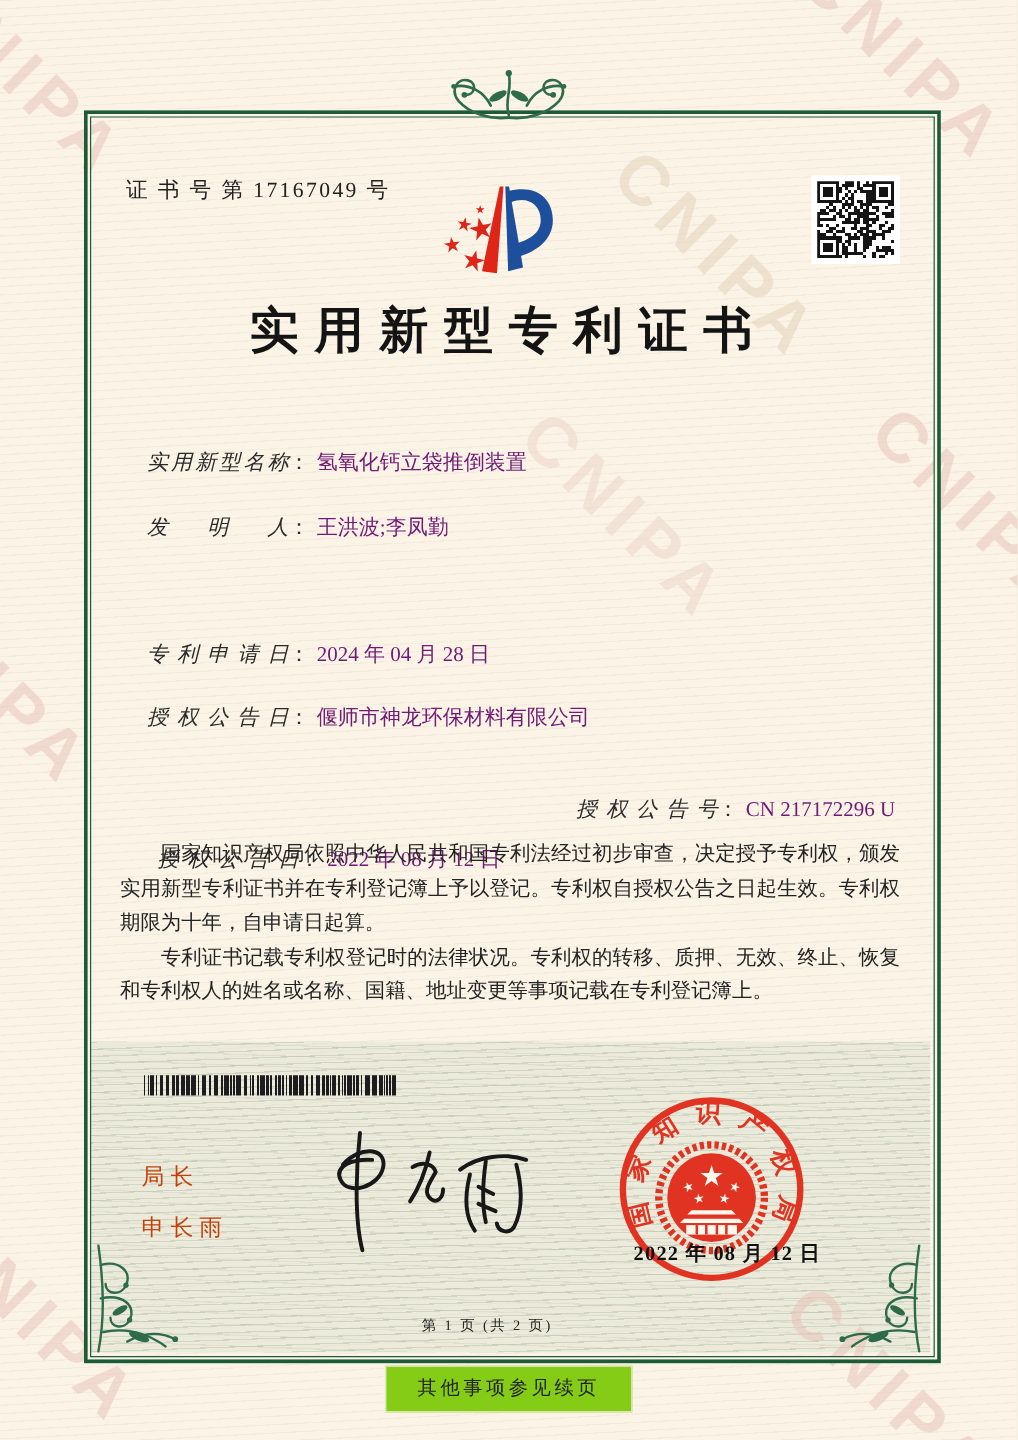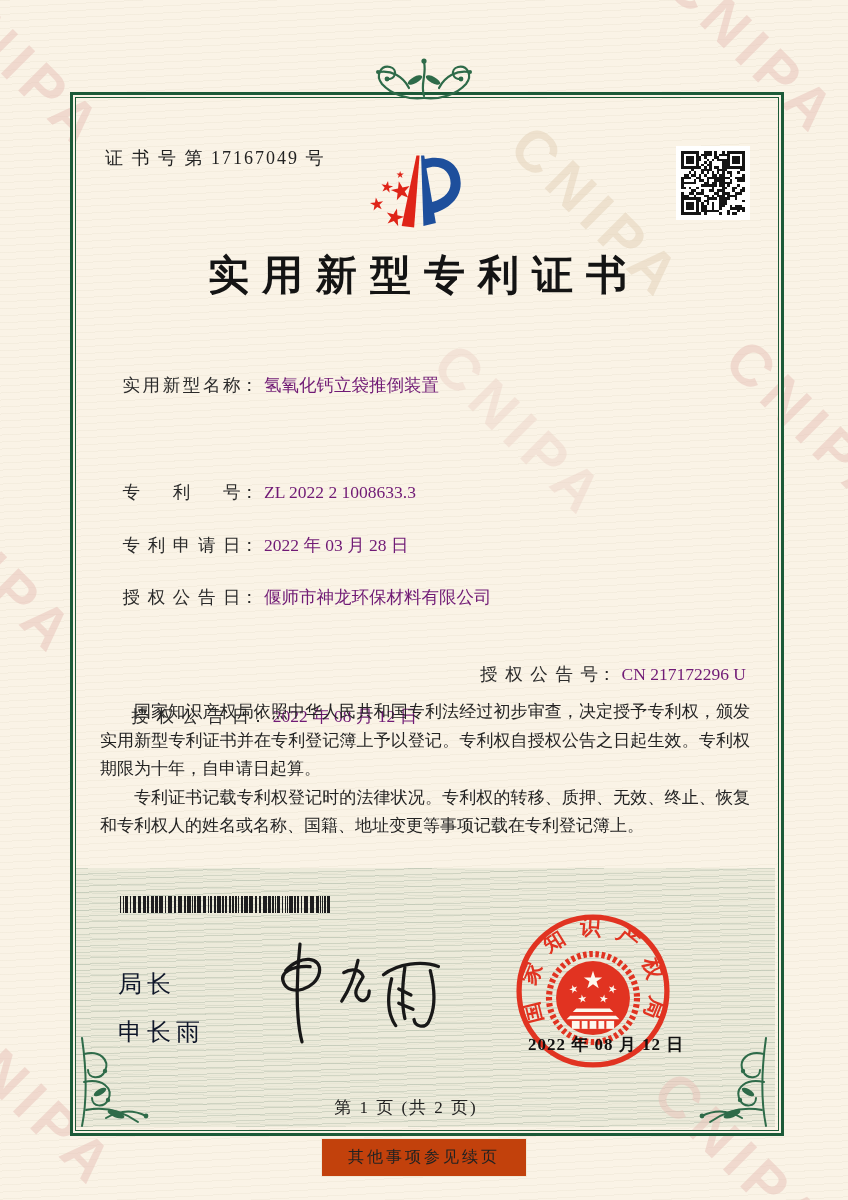--- a/index.html
+++ b/index.html
@@ -30,42 +30,42 @@
   
   .cert-no{position:absolute;left:105px;top:146px;font-size:18px;letter-spacing:2px;color:#222;}
   .logo{position:absolute;left:352px;top:138px;}
   .qr{position:absolute;left:676px;top:146px;width:74px;height:74px;background:#fff;
       display:flex;align-items:center;justify-content:center;}
   .qr svg{width:64px;height:64px;}
   .title{position:absolute;left:0;top:248px;width:100%;text-align:center;
          font-size:41px;font-weight:bold;letter-spacing:13px;color:#141414;}
   
   .row{position:absolute;left:105px;font-size:17.5px;color:#2a2a2a;white-space:pre-wrap;}
-  .f-label{display:inline-block;width:118px;text-align:justify;text-align-last:justify;vertical-align:bottom;}
+  .f-label{display:inline-block;width:118px;text-align:justify;text-align-last:justify;vertical-align:bottom;font-style:italic;}
   .f-colon{margin-right:6px;}
   .f-value{color:#701a75;}
   .grp2{position:absolute;left:333px;top:0;white-space:nowrap;margin-left:42px;}
   
   .legal{position:absolute;left:100px;top:698px;width:650px;font-size:17px;
          line-height:1.68;color:#232323;text-align:justify;}
   .legal p{margin:0;text-indent:2em;}
   
   .barcode{position:absolute;left:120px;top:896px;width:215px;height:17px;}
   
-  .signer{position:absolute;left:118px;top:968px;font-size:24px;letter-spacing:5px;color:#0f172a;}
+  .signer{position:absolute;left:118px;top:968px;font-size:19px;letter-spacing:5px;color:#c2410c;}
   .signer div{margin-bottom:16px;}
   .sig{position:absolute;left:252px;top:936px;}
   
   .seal{position:absolute;left:505px;top:903px;width:176px;height:176px;}
   .seal-date{position:absolute;left:528px;top:1033px;font-size:17px;font-weight:bold;
              letter-spacing:1px;color:#111;white-space:nowrap;}
   .page-num{position:absolute;left:70px;top:1096px;width:672px;text-align:center;
-            font-size:17px;letter-spacing:2px;color:#222;}
+            font-size:12px;letter-spacing:2px;color:#222;}
   .note{position:absolute;left:0;top:1138px;width:100%;text-align:center;}
-  .note span{display:inline-block;background:#c2410c;border:1px solid #f1e9d6;
+  .note span{display:inline-block;background:#84cc16;border:1px solid #f1e9d6;
              padding:8px 26px;font-size:16px;letter-spacing:3px;color:#222;}
 </style>
 </head>
 <body>
 
 <div class="page">
 
   <div class="tex"></div>
   <div class="band"></div>
 
@@ -498,25 +498,25 @@
         <rect x="20" y="24" width="1" height="1"></rect>
         <rect x="21" y="24" width="1" height="1"></rect>
       </svg>
   </div>
 
   <div class="title">实用新型专利证书</div>
 
   <div class="row" style="top:352px;">
     <span class="f-label">实用新型名称</span><span class="f-colon">：</span><span class="f-value">氢氧化钙立袋推倒装置</span>
   </div>
-  <div class="row" style="top:459px;">
-    <span class="f-label">专利号</span><span class="f-colon">：</span><span class="f-value">ZL 2022 2 1008633.3</span>
+  <div class="row" style="top:406px;">
+    <span class="f-label">发明人</span><span class="f-colon">：</span><span class="f-value">王洪波;李凤勤</span>
   </div>
   <div class="row" style="top:512px;">
-    <span class="f-label">专利申请日</span><span class="f-colon">：</span><span class="f-value">2022 年 03 月 28 日</span>
+    <span class="f-label">专利申请日</span><span class="f-colon">：</span><span class="f-value">2024 年 04 月 28 日</span>
   </div>
   <div class="row" style="top:564px;">
     <span class="f-label">授权公告日</span><span class="f-colon">：</span><span class="f-value">偃师市神龙环保材料有限公司</span>
   </div>
   <div class="row" style="top:662px;width:645px;">
     <span>
       <span class="f-label">授权公告日</span><span class="f-colon">：</span><span class="f-value">2022 年 08 月 12 日</span>
     </span>
     <span class="grp2">
       <span class="f-label">授权公告号</span><span class="f-colon">：</span><span class="f-value">CN 217172296 U</span>

